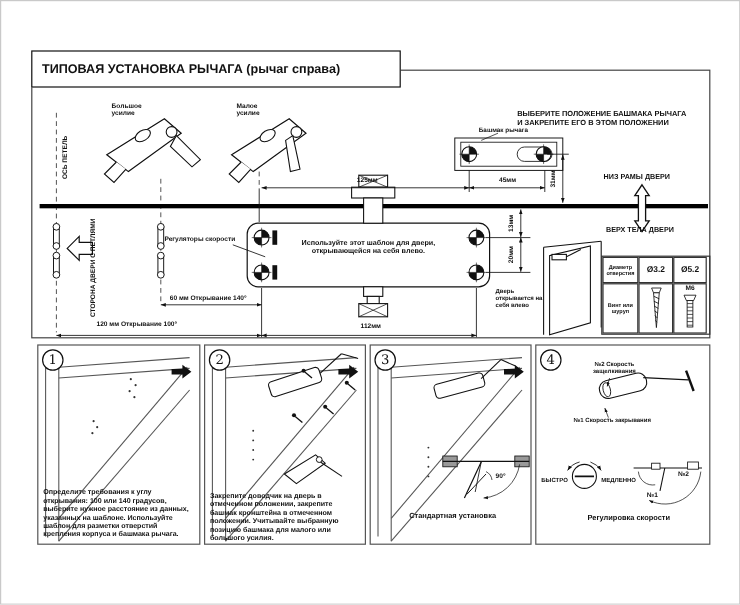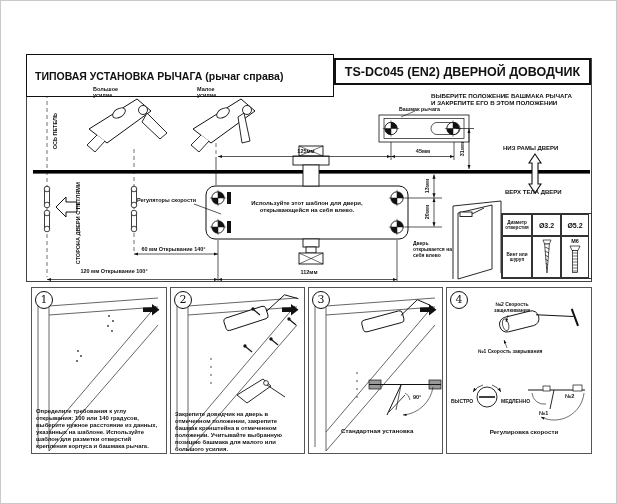--- a/index.html
+++ b/index.html
@@ -242,22 +242,21 @@
         <line x1="527" y1="389" x2="584" y2="389" stroke="#111" stroke-width="1"></line>
         <rect x="572" y="384" width="9" height="6" fill="#fff" stroke="#111" stroke-width="0.7"></rect>
         <rect x="542" y="385" width="7" height="5" fill="#fff" stroke="#111" stroke-width="0.7"></rect>
         <line x1="553" y1="389" x2="549" y2="408" stroke="#111" stroke-width="0.9"></line>
         <path d="M583,392 A30,30 0 0 1 540,416" fill="none" stroke="#111" stroke-width="0.6" marker-end="url(#ar)"></path>
         <path d="M531,392 A12,12 0 0 0 545,403" fill="none" stroke="#111" stroke-width="0.6"></path>
       </g>
     </g>
   </svg>
 
-  <div class="box" style="left:25px;top:53px;width:308px;height:43px;border:1.6px solid #111;padding-left:8px;font-size:10.5px;font-weight:bold;">ТИПОВАЯ УСТАНОВКА РЫЧАГА (рычаг справа)</div>
-  <div class="box" style="left:333px;top:57px;width:257px;height:27px;border:2px solid #111;justify-content:center;font-size:12.5px;font-weight:bold;">TS-DC045 (EN2) ДВЕРНОЙ ДОВОДЧИК</div>
+  <div class="box" style="left:25px;top:41px;width:308px;height:31px;border:1.6px solid #111;padding-left:8px;font-size:10.5px;font-weight:bold;">ТИПОВАЯ УСТАНОВКА РЫЧАГА (рычаг справа)</div>
 
   <div class="lbl vlbl" style="left:4px;top:127px;width:100px;font-size:5.5px;">ОСЬ ПЕТЕЛЬ</div>
   <div class="lbl vlbl" style="left:17px;top:219px;width:120px;font-size:5.5px;">СТОРОНА ДВЕРИ С ПЕТЛЯМИ</div>
   <div class="lbl" style="left:92px;top:85px;width:38px;font-size:5.5px;">Большое усилие</div>
   <div class="lbl" style="left:196px;top:85px;width:32px;font-size:5.5px;">Малое усилие</div>
   <div class="lbl" style="left:398px;top:105px;width:56px;font-size:5.3px;white-space:nowrap;">Башмак рычага</div>
   <div class="lbl" style="left:430px;top:91px;width:142px;font-size:6.2px;">ВЫБЕРИТЕ ПОЛОЖЕНИЕ БАШМАКА РЫЧАГА И ЗАКРЕПИТЕ ЕГО В ЭТОМ ПОЛОЖЕНИИ</div>
   <div class="lbl" style="left:502px;top:144px;width:85px;font-size:6px;">НИЗ РАМЫ ДВЕРИ</div>
   <div class="lbl" style="left:504px;top:188px;width:85px;font-size:6px;">ВЕРХ ТЕЛА ДВЕРИ</div>
   <div class="lbl" style="left:136px;top:196px;width:62px;font-size:5.5px;">Регуляторы скорости</div>

